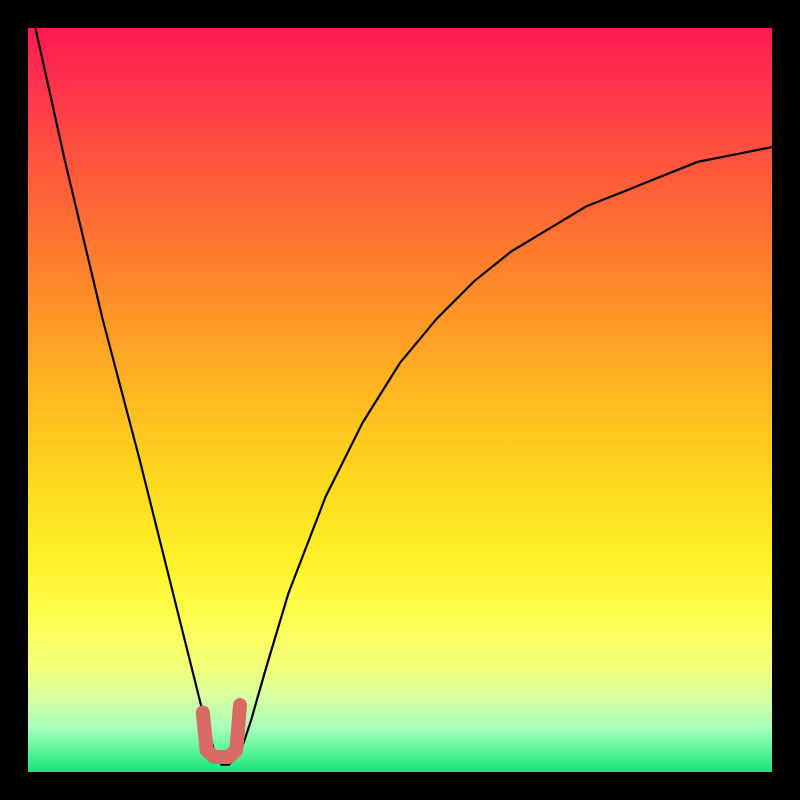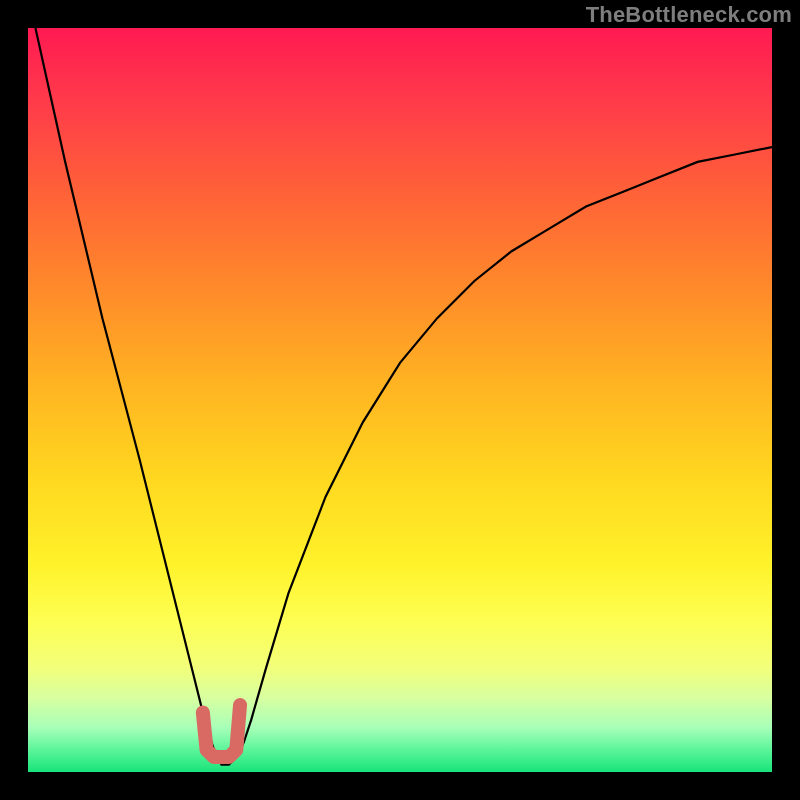--- a/index.html
+++ b/index.html
@@ -71,14 +71,13 @@
     <div class="bg-gradient"></div>
     <svg class="curve-svg" viewBox="0 0 744 744" preserveAspectRatio="none">
       <g>
         <path id="curve-path" fill="none" stroke="#000" stroke-width="2.2" d="M7.44 0.00 L37.20 133.92 L74.40 290.16 L111.60 431.52 L133.92 520.80 L148.80 580.32 L163.68 639.84 L178.56 699.36 L186.00 721.68 L193.44 736.56 L200.88 736.56 L208.32 729.12 L215.76 714.24 L223.20 691.92 L238.08 639.84 L260.40 565.44 L297.60 468.72 L334.80 394.32 L372.00 334.80 L409.20 290.16 L446.40 252.96 L483.60 223.20 L520.80 200.88 L558.00 178.56 L595.20 163.68 L632.40 148.80 L669.60 133.92 L706.80 126.48 L744.00 119.04"></path>
       </g>
       <g>
         <path id="marker-path" fill="none" stroke="#d96a63" stroke-width="14" stroke-linecap="round" stroke-linejoin="round" d="M174.84 684.48 L178.56 721.68 L186.00 729.12 L193.44 729.12 L200.88 729.12 L208.32 721.68 L212.04 677.04"></path>
       </g>
     </svg>
   </div>
-  <div class="watermark">TheBottleneck.com</div>
 </div>
 
 </body></html>

